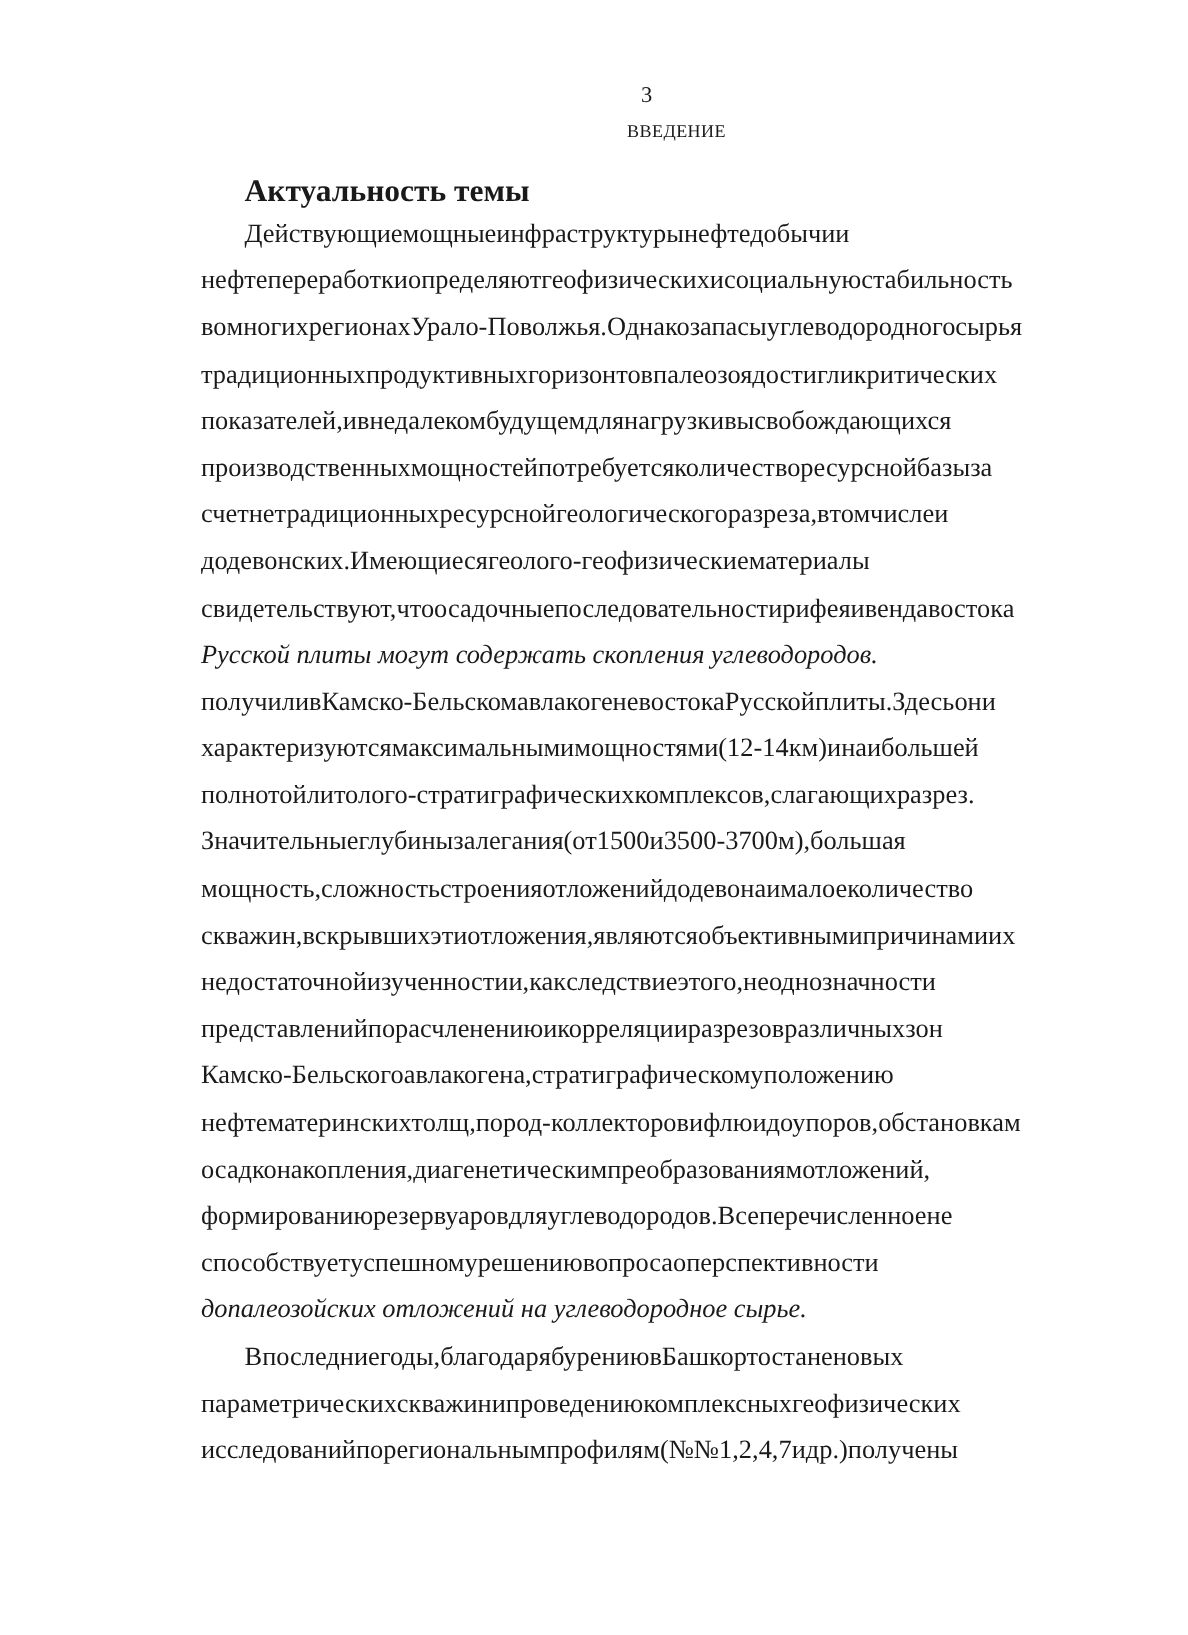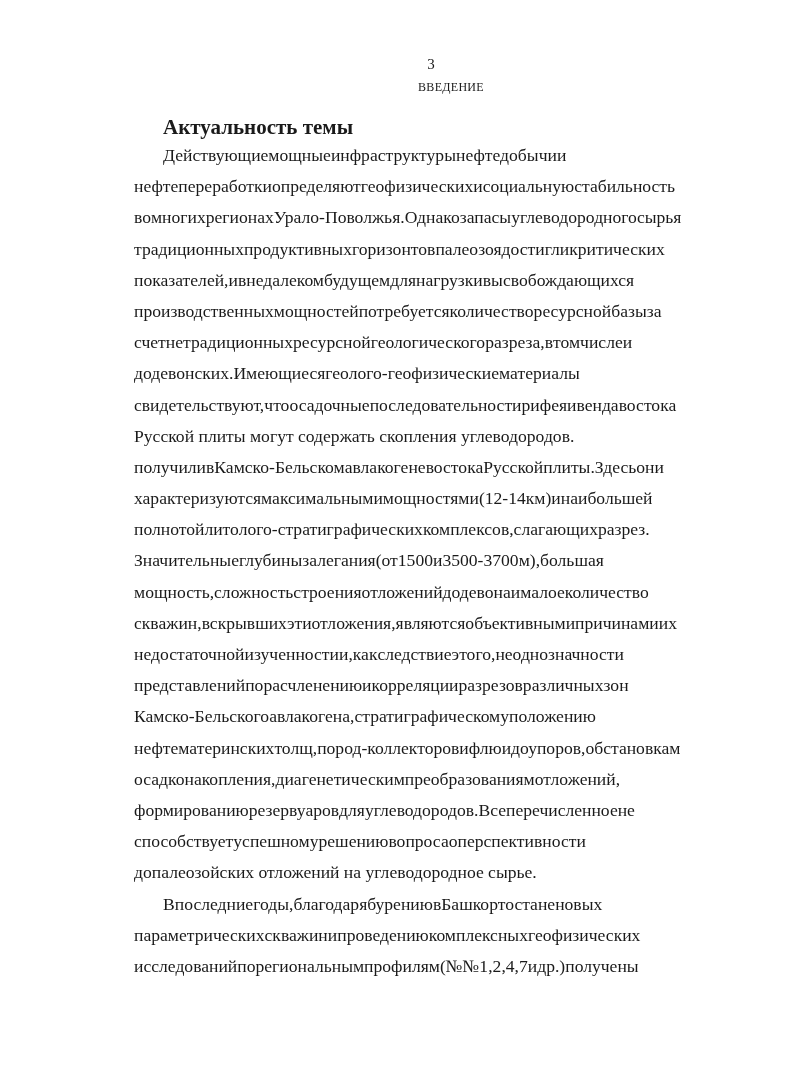--- a/index.html
+++ b/index.html
@@ -7,21 +7,21 @@
   .page {
     position: absolute; left: 0; top: 0; width: 792px; height: 1090px;
     font-family: "Liberation Serif", "DejaVu Serif", serif;
     color: #1a1a1a; font-size: 17.6px;
   }
   .page-number { position: absolute; top: 56px; left: 0; width: 792px; text-align: center; padding-left: 70px; box-sizing: border-box; font-size: 15px; }
   .title { position: absolute; top: 80px; left: 0; width: 792px; text-align: center; padding-left: 110px; box-sizing: border-box; font-size: 12px; letter-spacing: 0.3px; }
   .subtitle { position: absolute; top: 115px; left: 163px; font-weight: bold; font-size: 21px; }
   .body { position: absolute; top: 140px; left: 134px; width: 614px; }
   .line { height: 31.2px; line-height: 31.2px; text-align: justify; text-align-last: justify; white-space: nowrap; display: flex; justify-content: flex-start; }
-  .line.last { display: block; text-align: left; text-align-last: left; }
+  .line.last { display: block; text-align: left; text-align-last: left; font-style: italic; }
   .line.indent { padding-left: 29px; }
 </style>
 </head>
 <body>
 
 <div class="page">
   <div class="page-number">3</div>
   <div class="title">ВВЕДЕНИЕ</div>
   <div class="subtitle">Актуальность темы</div>
 

